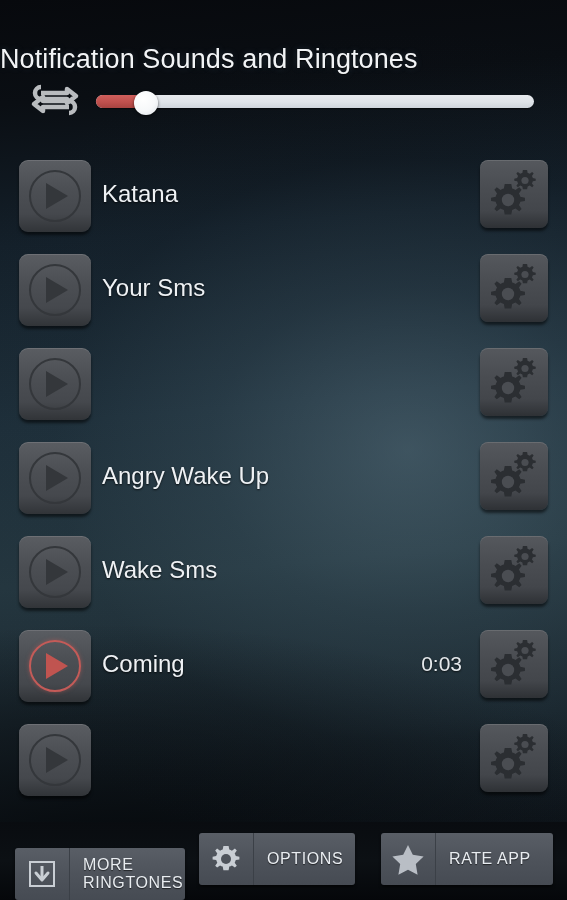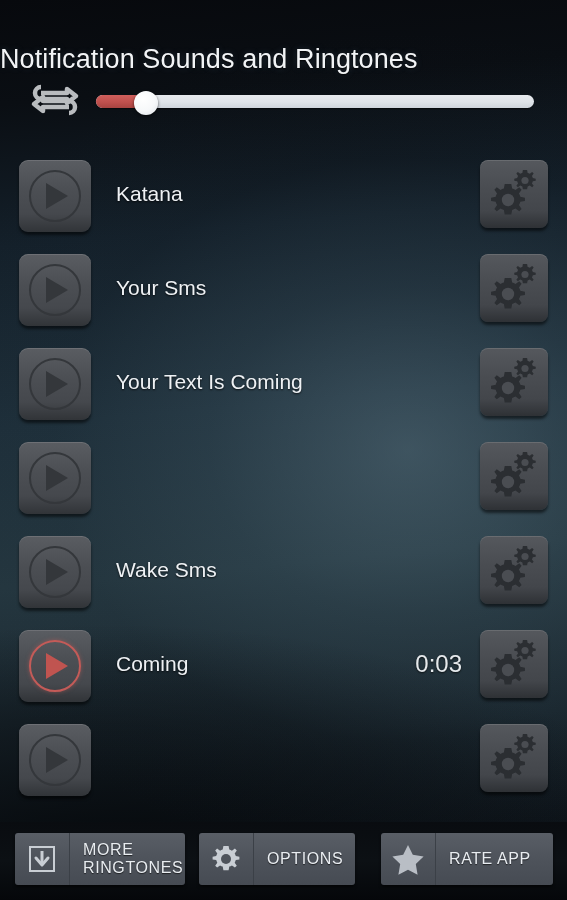--- a/index.html
+++ b/index.html
@@ -80,32 +80,32 @@
   .play-tri {
     position:absolute; left:27px; top:23px;
     width:0; height:0;
     border-top:13px solid transparent;
     border-bottom:13px solid transparent;
     border-left:22px solid #34373b;
   }
   .row.active .play-ring { border-color:#c45b58; box-shadow:0 0 4px rgba(196,91,88,0.5); }
   .row.active .play-tri { border-left-color:#c05450; }
   .row-label {
-    position:absolute; left:116px; top:0; height:80px;
+    position:absolute; left:102px; top:0; height:80px;
     line-height:80px;
     color:#eef1f4;
-    font-size:21px;
+    font-size:24px;
     text-shadow:0 1px 2px rgba(0,0,0,0.75);
     white-space:nowrap;
   }
   .row-time {
     position:absolute; right:105px; top:0; height:80px;
     line-height:80px;
     color:#e5e9ec;
-    font-size:24px;
+    font-size:21px;
     text-shadow:0 1px 2px rgba(0,0,0,0.7);
   }
   .gear-btn {
     position:absolute; right:19px; top:6px;
     width:68px; height:68px;
     border-radius:8px;
     background:linear-gradient(180deg,#55585d 0%,#4a4d52 40%,#43464b 75%,#2e3135 100%);
     box-shadow:0 3px 3px rgba(0,0,0,0.55), inset 0 1px 0 rgba(255,255,255,0.12);
     cursor:pointer;
   }
@@ -131,21 +131,21 @@
     flex:0 0 55px;
   }
   .bbtn-txt {
     color:#e9edf1;
     font-size:16px;
     letter-spacing:0.6px;
     padding-left:13px;
     line-height:18px;
     text-shadow:0 1px 1px rgba(0,0,0,0.6);
   }
-  #btn-more { left:15px; width:170px; }
+  #btn-more { left:15px; width:170px;margin-top:15px; }
   #btn-options { left:199px; width:156px; }
   #btn-rate { left:381px; width:172px; }
 </style>
 </head>
 <body>
 
 <div id="app">
 
   <div id="header">
 
@@ -203,39 +203,39 @@
       </g>
       <circle cx="19" cy="32" r="6.2" fill="#4a4d52"></circle>
     </svg>
         </div>
       </div>
       <div class="row" style="top: 192px;">
         <div class="play-btn">
           <div class="play-ring"></div>
           <div class="play-tri"></div>
         </div>
-        <div class="row-label">Your Text Is Coming</div>
         <div class="gear-btn">
     <svg width="50" height="52" viewBox="0 0 50 52">
       <g fill="#2b2e32">
         <path d="M36 2 l2.1 0 .55 2.9 a8 8 0 0 1 2.1 .88 l2.4 -1.7 1.5 1.5 -1.7 2.4 a8 8 0 0 1 .88 2.1 l2.9 .55 0 2.1 -2.9 .55 a8 8 0 0 1 -.88 2.1 l1.7 2.4 -1.5 1.5 -2.4 -1.7 a8 8 0 0 1 -2.1 .88 l-.55 2.9 -2.1 0 -2.1 0 -.55 -2.9 a8 8 0 0 1 -2.1 -.88 l-2.4 1.7 -1.5 -1.5 1.7 -2.4 a8 8 0 0 1 -.88 -2.1 l-2.9 -.55 0 -2.1 2.9 -.55 a8 8 0 0 1 .88 -2.1 l-1.7 -2.4 1.5 -1.5 2.4 1.7 a8 8 0 0 1 2.1 -.88 l.55 -2.9 z"></path>
       </g>
       <circle cx="36" cy="12.5" r="3.6" fill="#4a4d52"></circle>
       <g fill="#2b2e32">
         <path d="M19 16 l3.3 0 .85 4.6 a12.5 12.5 0 0 1 3.3 1.38 l3.8 -2.65 2.35 2.35 -2.65 3.8 a12.5 12.5 0 0 1 1.38 3.3 l4.6 .85 0 3.3 -4.6 .85 a12.5 12.5 0 0 1 -1.38 3.3 l2.65 3.8 -2.35 2.35 -3.8 -2.65 a12.5 12.5 0 0 1 -3.3 1.38 l-.85 4.6 -3.3 0 -3.3 0 -.85 -4.6 a12.5 12.5 0 0 1 -3.3 -1.38 l-3.8 2.65 -2.35 -2.35 2.65 -3.8 a12.5 12.5 0 0 1 -1.38 -3.3 l-4.6 -.85 0 -3.3 4.6 -.85 a12.5 12.5 0 0 1 1.38 -3.3 l-2.65 -3.8 2.35 -2.35 3.8 2.65 a12.5 12.5 0 0 1 3.3 -1.38 l.85 -4.6 z"></path>
       </g>
       <circle cx="19" cy="32" r="6.2" fill="#4a4d52"></circle>
     </svg>
         </div>
       </div>
       <div class="row" style="top: 286px;">
         <div class="play-btn">
           <div class="play-ring"></div>
           <div class="play-tri"></div>
         </div>
+        <div class="row-label">Angry Wake Up</div>
         <div class="gear-btn">
     <svg width="50" height="52" viewBox="0 0 50 52">
       <g fill="#2b2e32">
         <path d="M36 2 l2.1 0 .55 2.9 a8 8 0 0 1 2.1 .88 l2.4 -1.7 1.5 1.5 -1.7 2.4 a8 8 0 0 1 .88 2.1 l2.9 .55 0 2.1 -2.9 .55 a8 8 0 0 1 -.88 2.1 l1.7 2.4 -1.5 1.5 -2.4 -1.7 a8 8 0 0 1 -2.1 .88 l-.55 2.9 -2.1 0 -2.1 0 -.55 -2.9 a8 8 0 0 1 -2.1 -.88 l-2.4 1.7 -1.5 -1.5 1.7 -2.4 a8 8 0 0 1 -.88 -2.1 l-2.9 -.55 0 -2.1 2.9 -.55 a8 8 0 0 1 .88 -2.1 l-1.7 -2.4 1.5 -1.5 2.4 1.7 a8 8 0 0 1 2.1 -.88 l.55 -2.9 z"></path>
       </g>
       <circle cx="36" cy="12.5" r="3.6" fill="#4a4d52"></circle>
       <g fill="#2b2e32">
         <path d="M19 16 l3.3 0 .85 4.6 a12.5 12.5 0 0 1 3.3 1.38 l3.8 -2.65 2.35 2.35 -2.65 3.8 a12.5 12.5 0 0 1 1.38 3.3 l4.6 .85 0 3.3 -4.6 .85 a12.5 12.5 0 0 1 -1.38 3.3 l2.65 3.8 -2.35 2.35 -3.8 -2.65 a12.5 12.5 0 0 1 -3.3 1.38 l-.85 4.6 -3.3 0 -3.3 0 -.85 -4.6 a12.5 12.5 0 0 1 -3.3 -1.38 l-3.8 2.65 -2.35 -2.35 2.65 -3.8 a12.5 12.5 0 0 1 -1.38 -3.3 l-4.6 -.85 0 -3.3 4.6 -.85 a12.5 12.5 0 0 1 1.38 -3.3 l-2.65 -3.8 2.35 -2.35 3.8 2.65 a12.5 12.5 0 0 1 3.3 -1.38 l.85 -4.6 z"></path>
       </g>
       <circle cx="19" cy="32" r="6.2" fill="#4a4d52"></circle>

